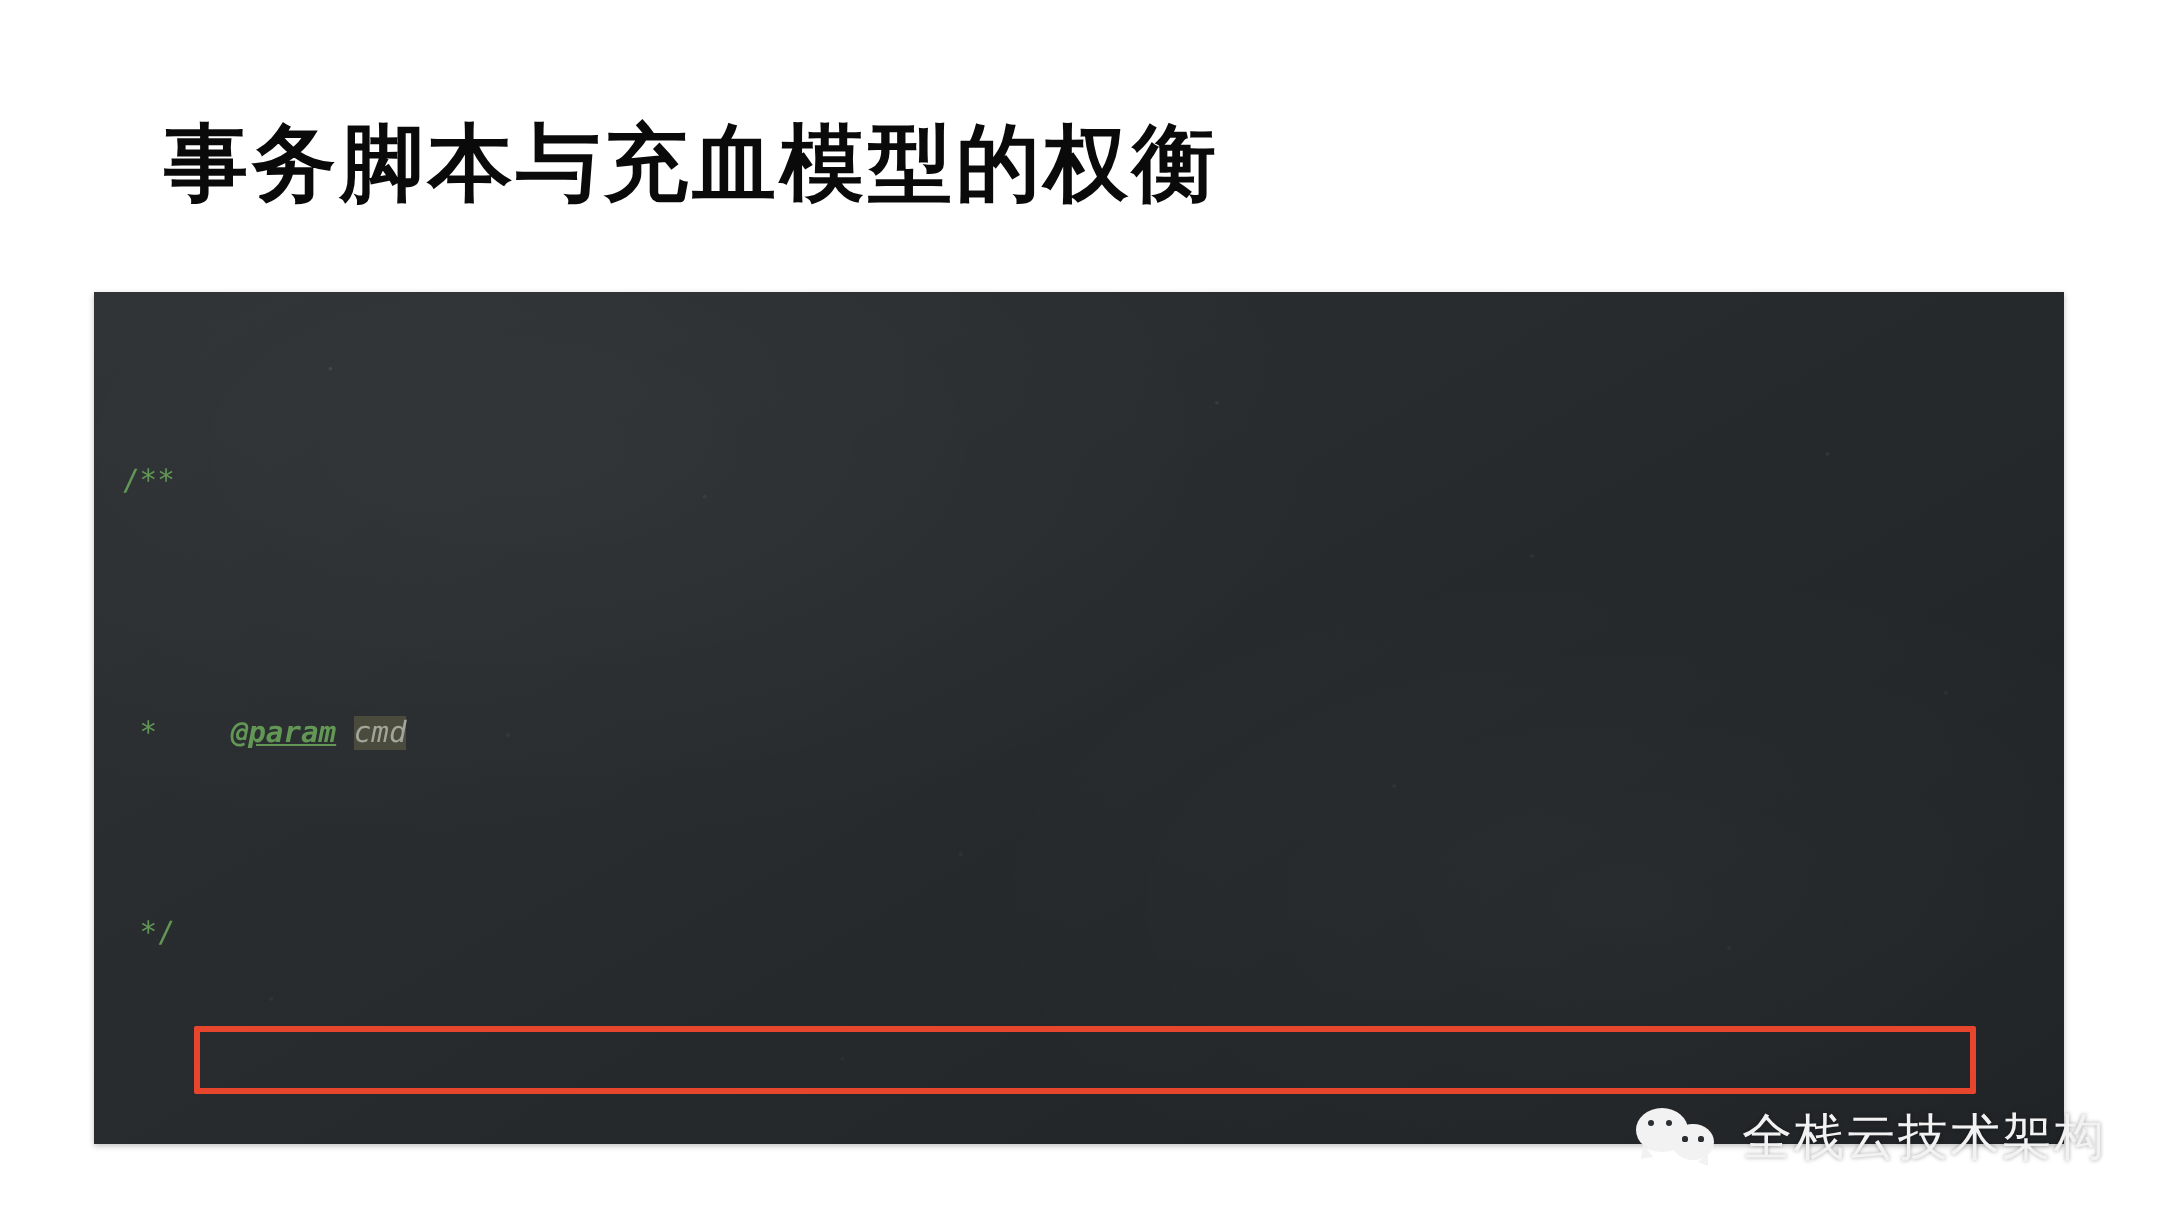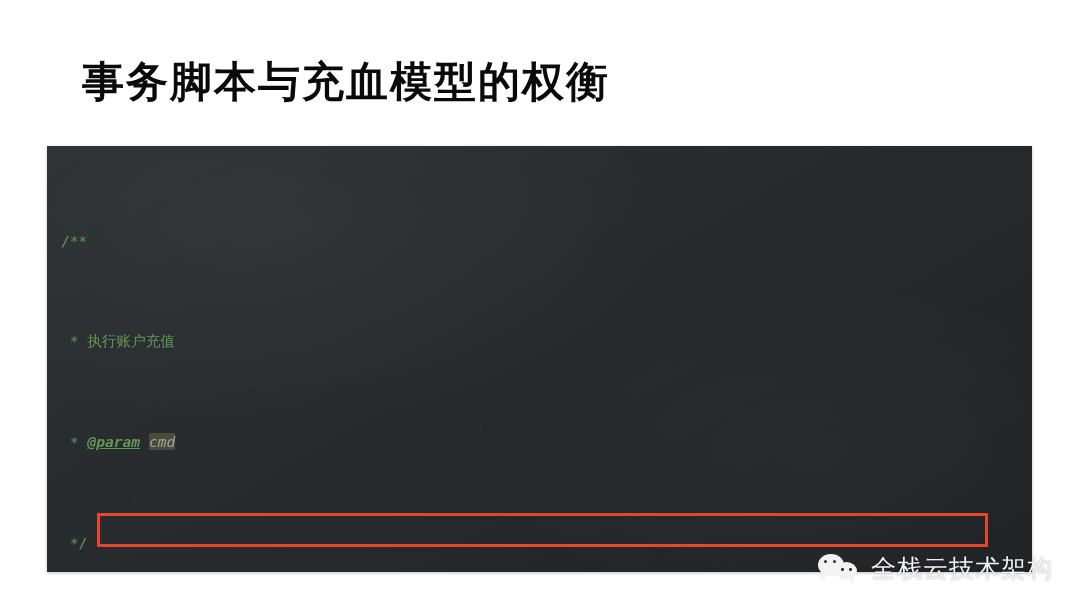--- a/index.html
+++ b/index.html
@@ -75,21 +75,21 @@
     font-size: 14.6px;
     line-height: 25.2px;
     color: #a9b7c6;
     white-space: pre;
     z-index: 2;
   }
   .ln { height: 25.2px; white-space: pre; }
 
   
   .c-doc      { color: #629755; }            
-  .c-doctag   { color: #629755; font-style: italic; font-weight: bold; text-decoration: underline; }
+  .c-doctag   { color: #629755; font-style: italic; font-weight: bold; text-decoration: underline; margin-left: 28px; }
   .c-docparam { color: #a1a59a; background: #4b4b3d; font-style: italic; font-weight: normal; }
 
   
   .red-box {
     position: absolute;
     left: 97px;
     top: 513px;
     width: 891px;
     height: 34px;
     border: 3px solid #e8462c;
@@ -145,21 +145,20 @@
 
 <div class="slide">
 
   <div class="slide-title">事务脚本与充血模型的权衡</div>
 
   <div class="code-panel">
     <div class="code-area">
 
       <div class="ln"><span class="c-doc">/**</span></div>
 
-      <div class="ln"><span class="c-doc"> * </span><span class="c-doc">执行账户充值</span></div>
 
       <div class="ln"><span class="c-doc"> * </span><span class="c-doctag">@param</span><span class="c-doc"> </span><span class="c-docparam">cmd</span></div>
 
       <div class="ln"><span class="c-doc"> */</span></div>
 
       
 
       
 
       

